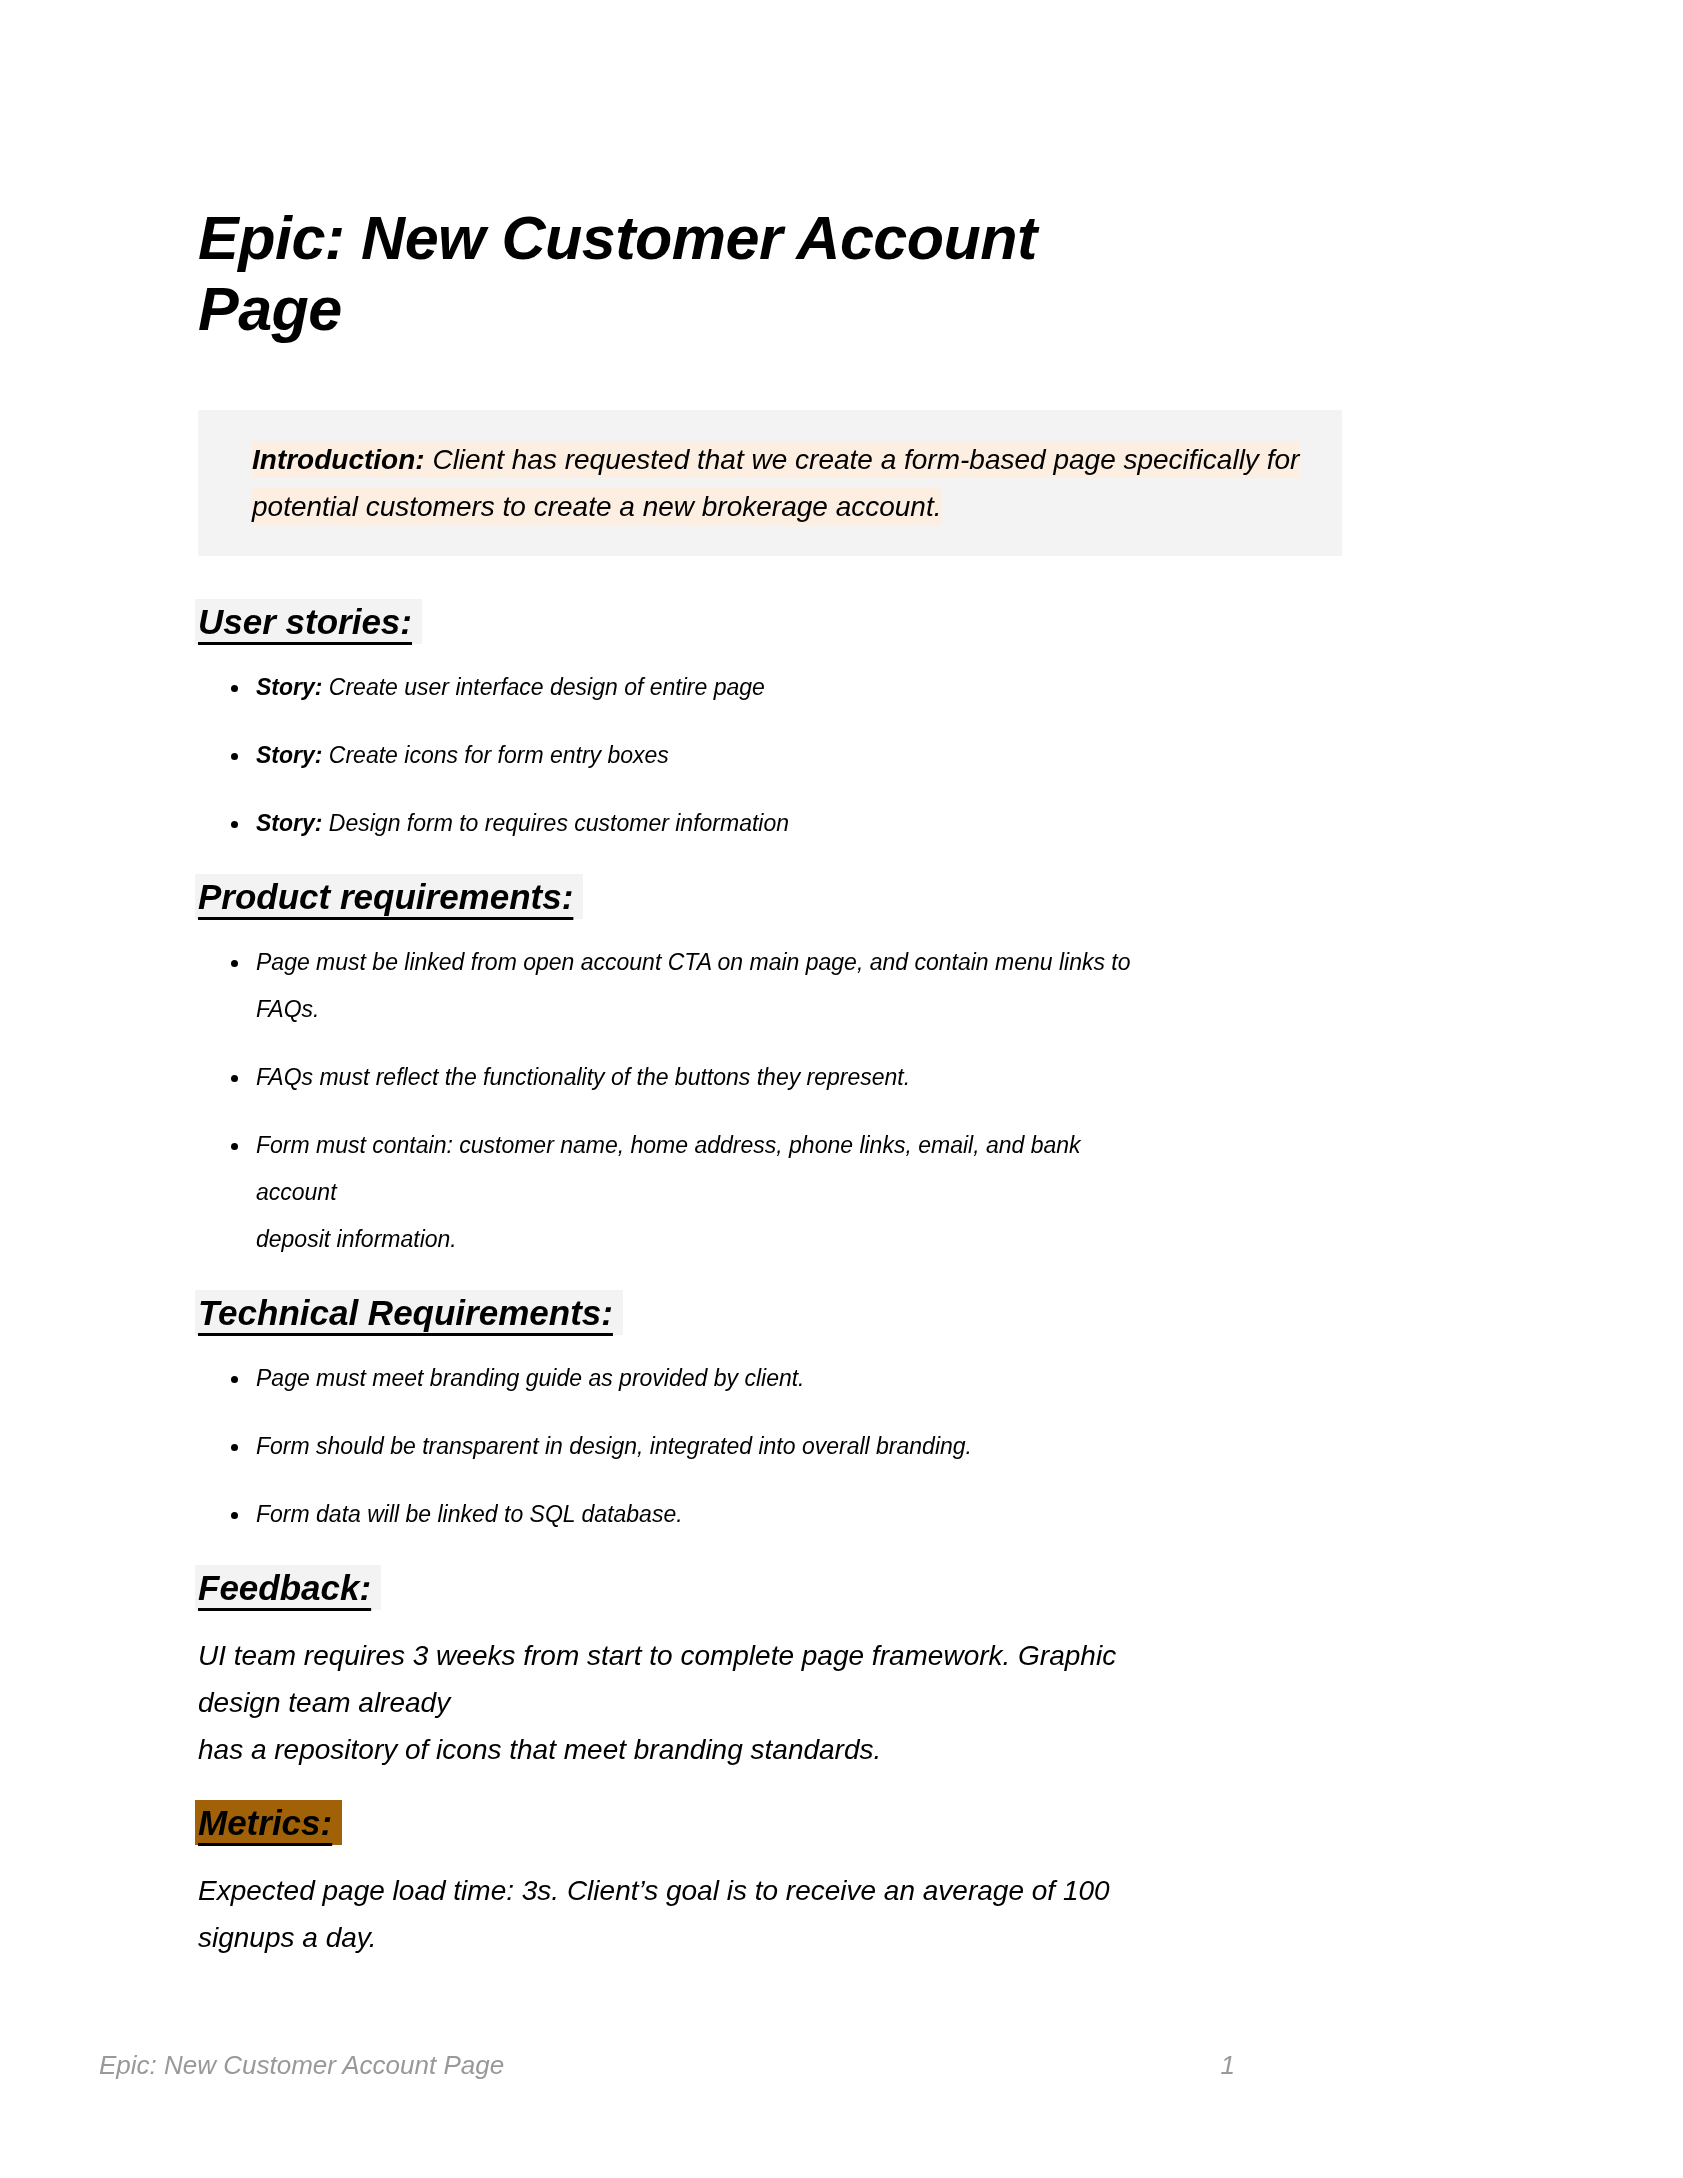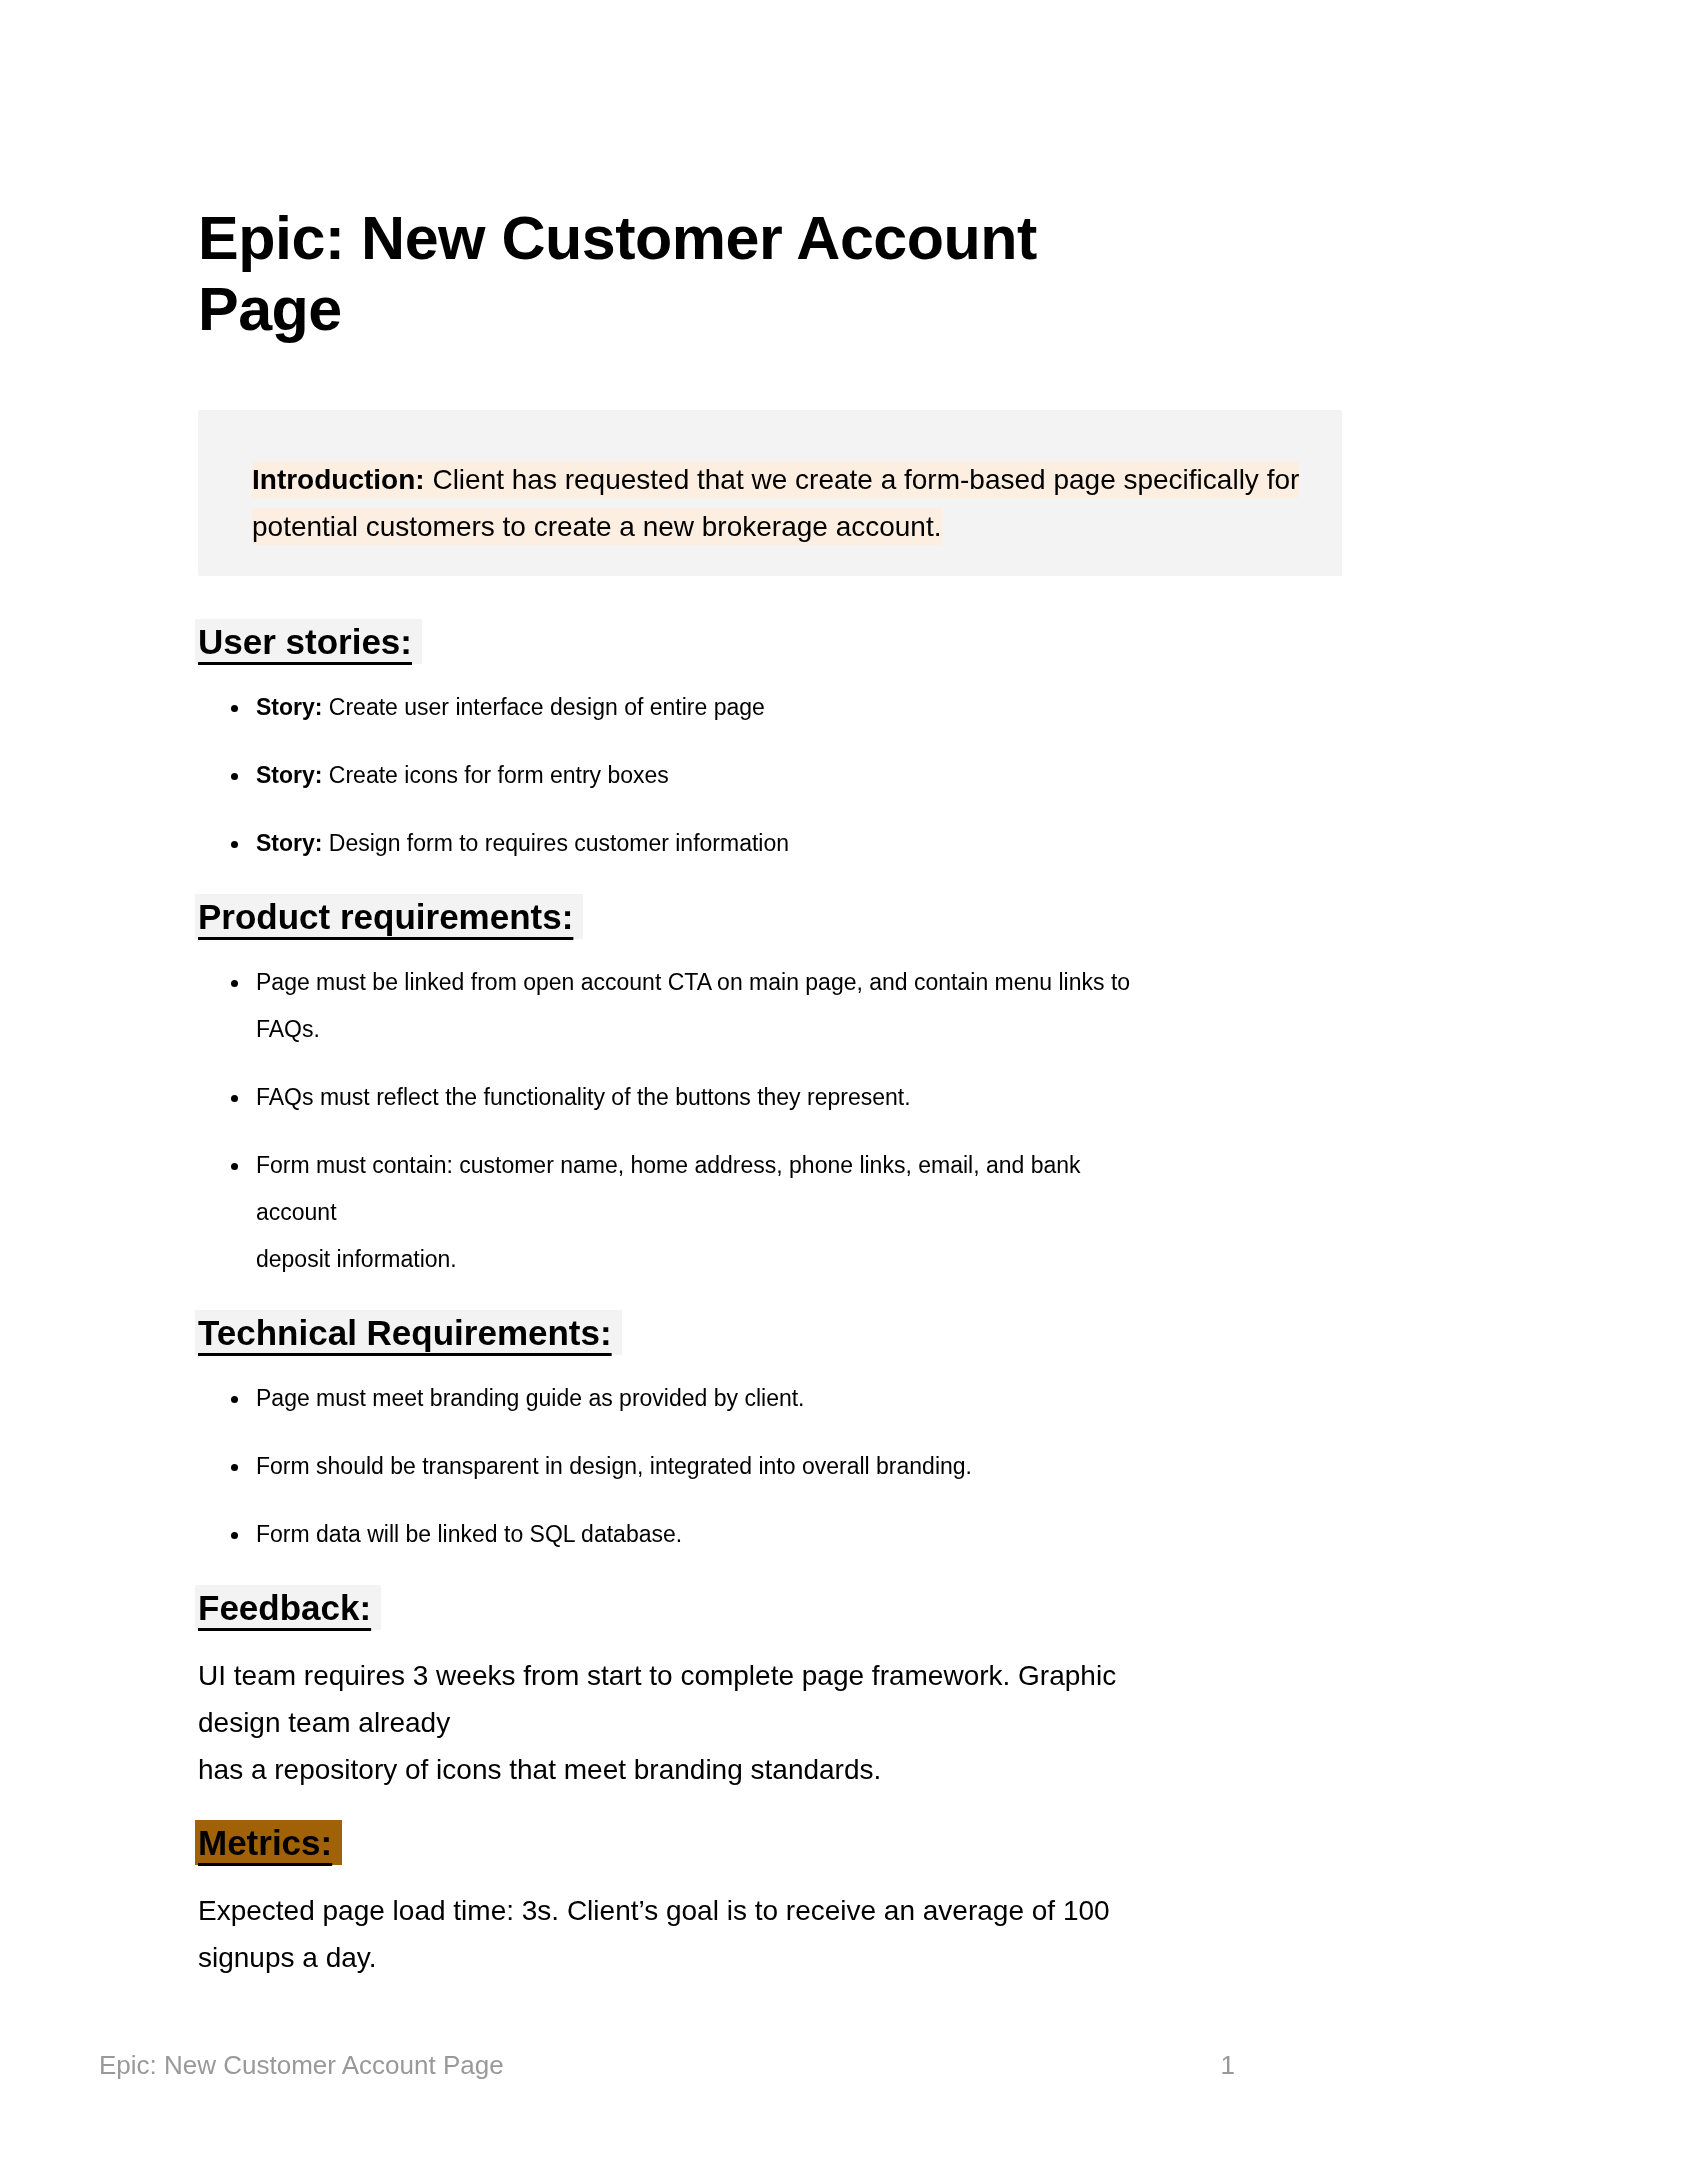--- a/index.html
+++ b/index.html
@@ -4,20 +4,21 @@
 <style>
   html, body { margin: 0; padding: 0; background: #ffffff; }
   .page {
     position: relative;
     width: 1342px;
     height: 2178px;
     background: #ffffff;
     font-family: "Liberation Sans", sans-serif;
     color: #000000;
     overflow: hidden;
+    font-style: italic;
   }
   .content {
     padding: 0 198px;
     box-sizing: border-box;
   }
   h1.doc-title {
     font-size: 61px;
     line-height: 71px;
     font-weight: bold;
     margin: 203px 0 0 0;
@@ -64,21 +65,21 @@
     padding: 0 0 0 54px;
     list-style: disc outside;
   }
   ul.bullets li {
     font-size: 23px;
     line-height: 47px;
     margin-bottom: 20px;
     padding-left: 4px;
   }
   ul.bullets li::marker { font-size: 24px; }
-  li.pre, p.pre { white-space: pre-line; margin-top: 20px; }
+  li.pre, p.pre { white-space: pre-line; }
   p.body-par {
     font-size: 28px;
     line-height: 47px;
     margin: 22px 0 0 0;
     max-width: 1287px;
   }
   .doc-footer {
     position: absolute;
     left: 99px;
     right: 107px;

